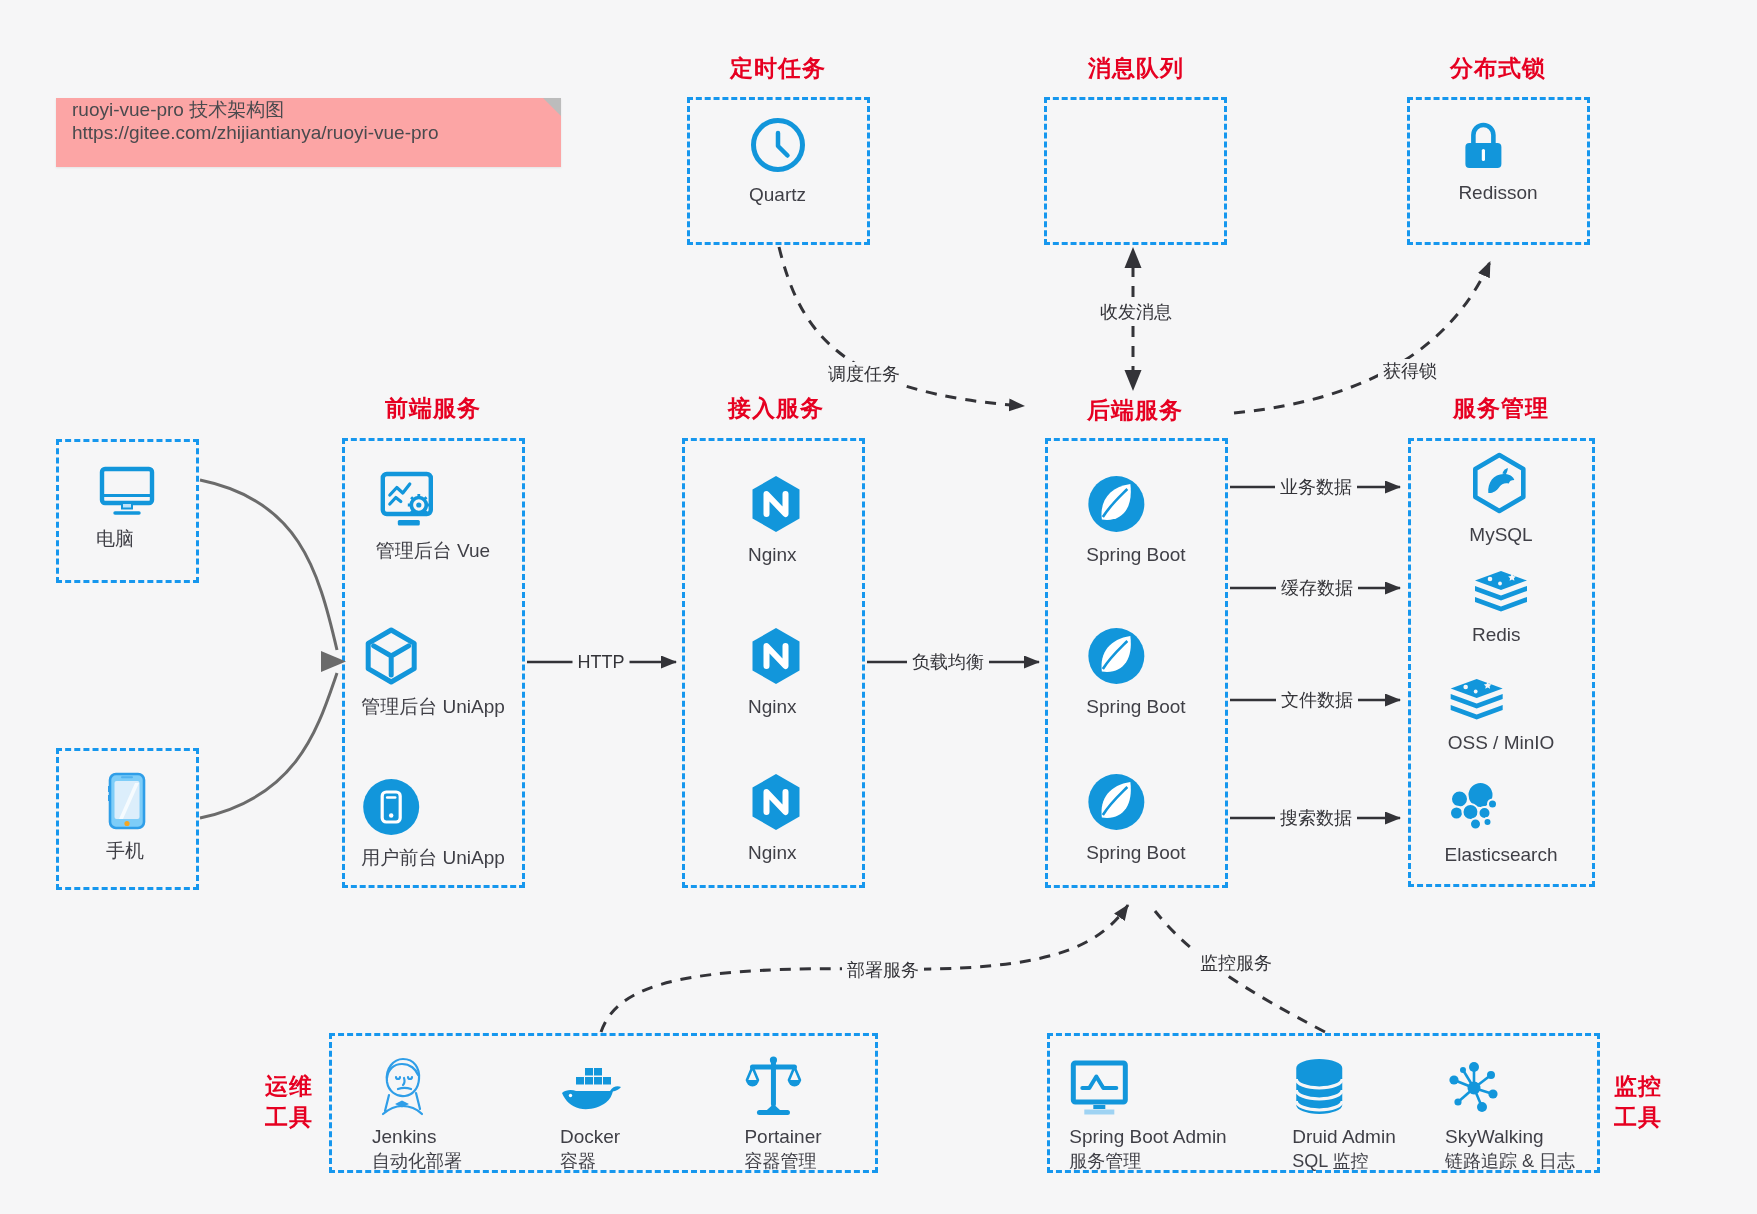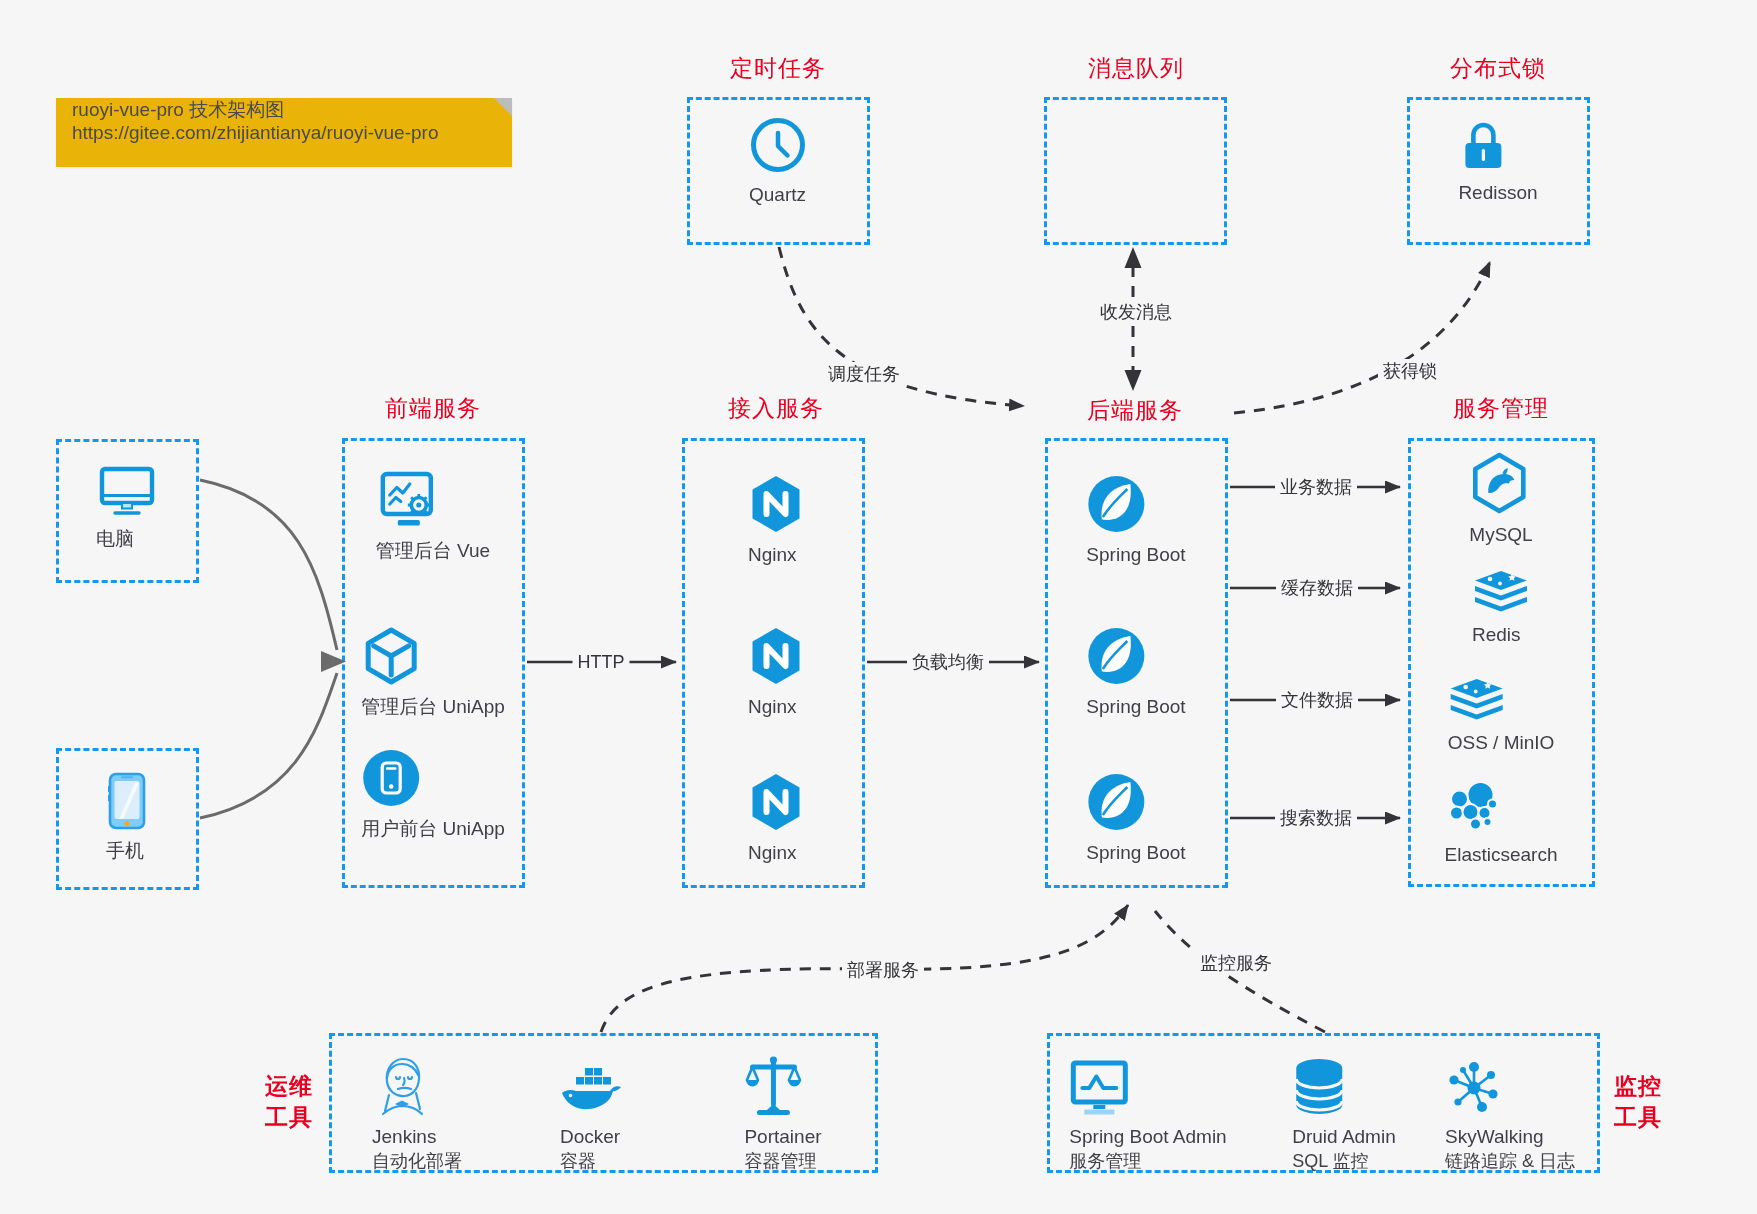--- a/index.html
+++ b/index.html
@@ -1,29 +1,29 @@
 <!DOCTYPE html>
 <html><head>
 <meta charset="utf-8">
 <style>
   html,body{margin:0;padding:0;}
   body{background:#e9e9ea;font-family:"Liberation Sans","DejaVu Sans",sans-serif;}
   #stage{position:relative;width:1757px;height:1214px;background:#f6f6f7;overflow:hidden;}
   svg{display:block;}
   #edges{position:absolute;left:0;top:0;z-index:2;}
   .box{position:absolute;border:3px dashed #1697ee;box-sizing:border-box;z-index:1;background:transparent;}
-  .title{position:absolute;transform:translate(-50%,-50%);color:#e60021;font-size:23px;font-weight:normal;white-space:nowrap;z-index:3;letter-spacing:1px;}
+  .title{position:absolute;transform:translate(-50%,-50%);color:#e60021;font-size:23px;font-weight:bold;white-space:nowrap;z-index:3;letter-spacing:1px;}
   .vtitle{position:absolute;transform:translateX(-50%);color:#e60021;font-size:23px;font-weight:bold;z-index:3;text-align:center;line-height:31px;letter-spacing:1px;}
   .node{position:absolute;transform:translateX(-50%);display:flex;flex-direction:column;align-items:flex-start;z-index:3;}
   .ic{display:flex;align-items:flex-end;justify-content:center;}
   .slot66{height:66px;}
   .nlabel{margin-top:8px;font-size:19px;color:#3f3f46;white-space:nowrap;text-align:center;line-height:25px;}
   .sublabel{font-size:18px;color:#3f3f46;white-space:nowrap;text-align:center;line-height:23px;margin-top:1px;}
   .elabel{position:absolute;transform:translate(-50%,-50%);background:#f6f6f7;padding:0 5px;font-size:18px;color:#333338;white-space:nowrap;z-index:4;}
-  .note{position:absolute;left:56px;top:98px;width:456px;height:69px;background:#eab308;z-index:3;box-shadow:0 1px 2px rgba(0,0,0,0.08);}
+  .note{position:absolute;left:56px;top:98px;width:505px;height:69px;background:#fca5a5;z-index:3;box-shadow:0 1px 2px rgba(0,0,0,0.08);}
   .note .fold{position:absolute;right:0;top:0;width:0;height:0;border-top:18px solid #bcbcbc;border-left:18px solid transparent;}
   .note .nline{margin-left:16px;font-size:19px;line-height:23px;color:#4a4a4e;}
   .note .nline:first-of-type{margin-top:9px;}
 </style>
 </head>
 <body>
 
 <div id="stage">
 
   <svg id="edges" width="1757" height="1214" viewBox="0 0 1757 1214">
@@ -154,21 +154,21 @@
   <div class="node" style="left:433px;top:626px">
     <span class="ic">
       <svg width="60" height="60" viewBox="0 0 60 60">
           <path d="M30,4 L53,17.3 V42.7 L30,56 L7,42.7 V17.3 Z" fill="none" stroke="#1296db" stroke-width="5" stroke-linejoin="round"></path>
           <path d="M30,30 V49 M30,30 L12.5,19.8 M30,30 L47.5,19.8" stroke="#1296db" stroke-width="5" fill="none" stroke-linecap="round"></path>
         </svg>
     </span>
     <div class="nlabel">管理后台 UniApp</div>
   </div>
 
-  <div class="node" style="left:433px;top:748px">
+  <div class="node" style="left:433px;top:777px">
     <span class="ic">
       <svg width="60" height="60" viewBox="0 0 60 60">
           <circle cx="30" cy="30" r="28" fill="#1296db"></circle>
           <rect x="21" y="15" width="18" height="30" rx="4" fill="none" stroke="#ffffff" stroke-width="3.2"></rect>
           <line x1="26" y1="20.5" x2="34" y2="20.5" stroke="#ffffff" stroke-width="2.6" stroke-linecap="round"></line>
           <circle cx="30" cy="38.5" r="2.2" fill="#ffffff"></circle>
         </svg>
     </span>
     <div class="nlabel">用户前台 UniApp</div>
   </div>

